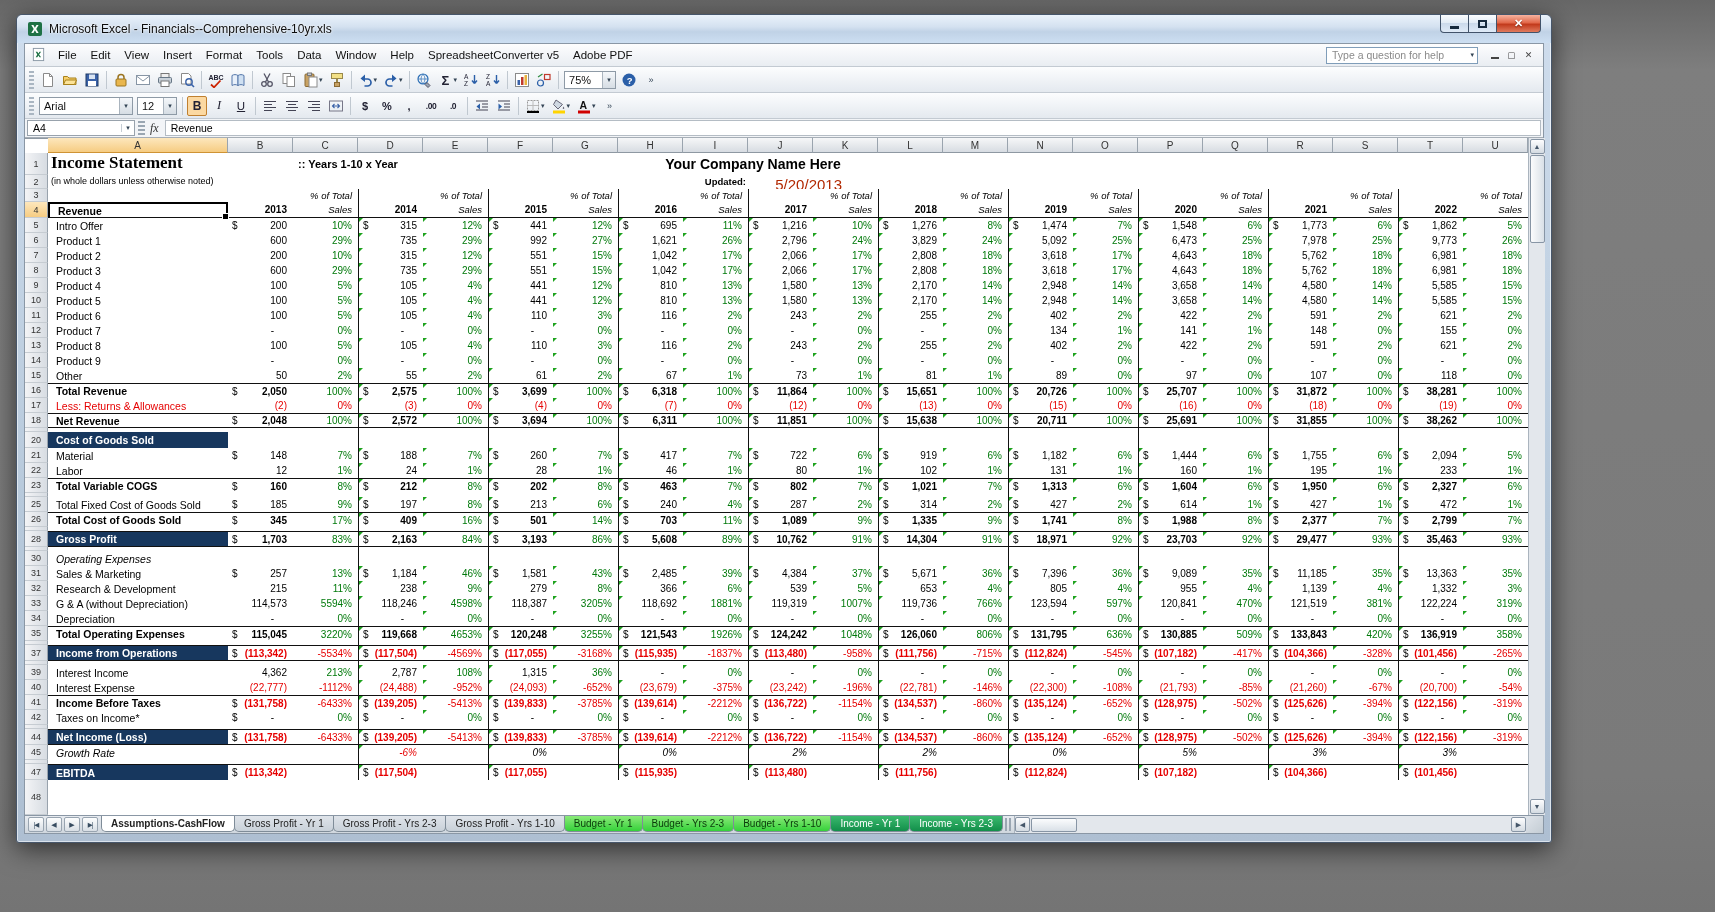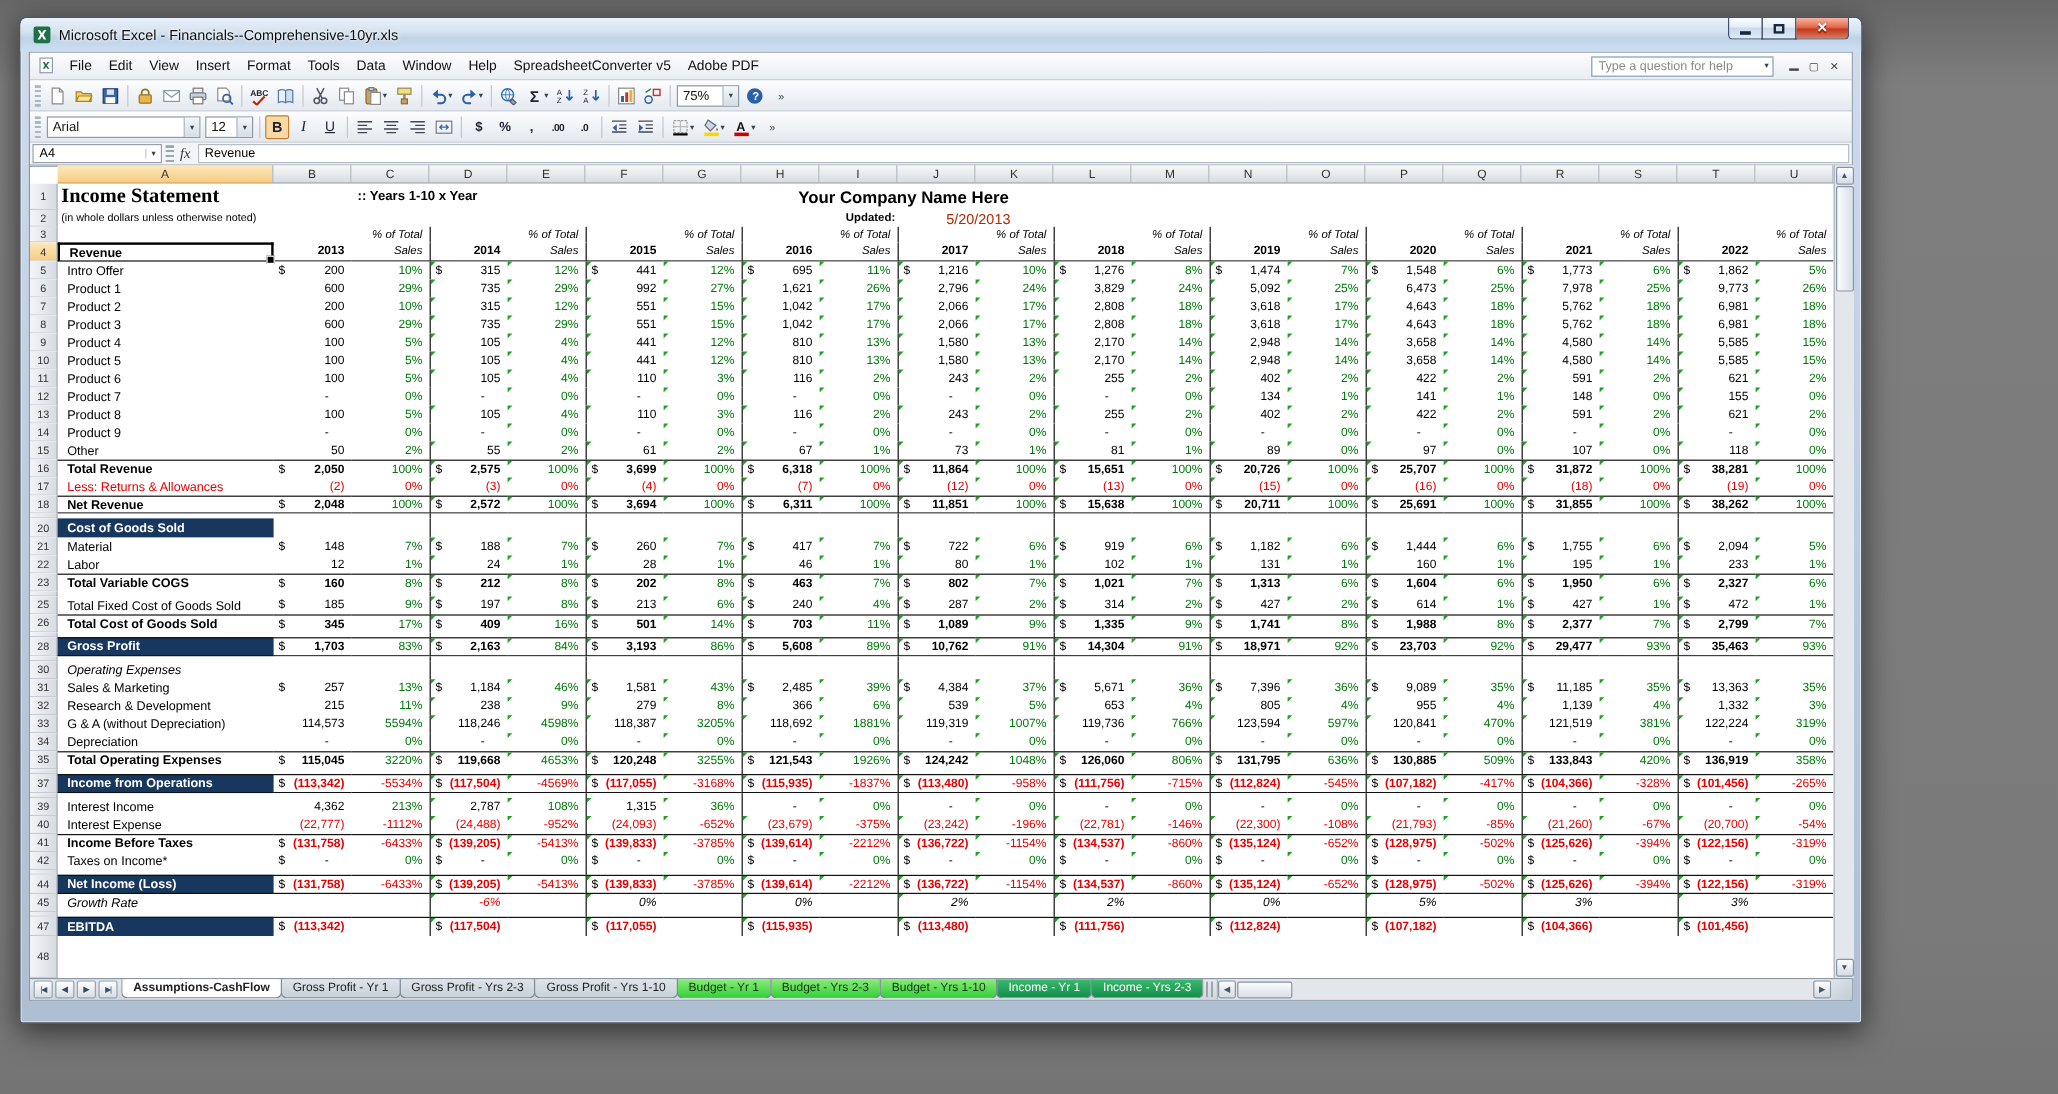--- a/index.html
+++ b/index.html
@@ -2,21 +2,21 @@
 <html><head>
 <meta charset="utf-8">
 <style>
   * { box-sizing: border-box; margin: 0; padding: 0; }
   body { font-family: "Liberation Sans", sans-serif; }
   .backdrop { position: relative; width: 1715px; height: 912px; overflow: hidden;
     background: linear-gradient(180deg,#676767,#7e7e7e 70px,#7a7a7a 85%,#747474); }
   .window { position: absolute; left: 16px; top: 14px; width: 1536px;
     background: linear-gradient(180deg,#cfdded,#b7c9db 60%,#aebfd2);
     border: 1px solid #47566a; border-radius: 6px 6px 3px 3px;
-    padding: 0 7px 18px 7px;
+    padding: 0 7px 8px 7px;
     box-shadow: 0 6px 26px rgba(0,0,0,.6), inset 0 0 0 1px rgba(255,255,255,.55); }
   
   .titlebar { height: 28px; margin: 0 -7px; padding: 0 10px; display: flex; align-items: center;
     position: relative; border-radius: 6px 6px 0 0;
     background: linear-gradient(180deg,#eaf2fb,#d4e1f0 42%,#c0d2e6 60%,#cddff2); }
   .app-ico { width: 16px; height: 16px; margin-right: 6px; display: inline-flex; }
   .wtitle { font-size: 12px; color: #0c0c0c; text-shadow: 0 0 4px #fff, 0 0 2px #fff; }
   .capbtns { position: absolute; right: 10px; top: 0; display: flex; }
   .cap { width: 29px; height: 18px; margin-left: -1px; border: 1px solid #42536a; border-top: none;
     background: linear-gradient(180deg,#fbfdfe,#e3ecf6 45%,#ccdaeb 50%,#dfeaf7);
@@ -57,21 +57,21 @@
   .lb-italic { font-style: italic; font-family: "Liberation Serif", serif; font-size: 12.5px; }
   .lb-underline { text-decoration: underline; font-size: 11.5px; }
   .lb-currency-style, .lb-percent-style, .lb-comma-style { font-weight: bold; font-size: 11px; }
   .lb-increase-decimal, .lb-decrease-decimal { font-size: 8.5px; font-weight: bold; letter-spacing: -.5px; }
   .lb-toolbar-options { font-size: 9px; color: #345; }
   .combo { height: 18px; background: #fff; border: 1px solid #8e9aa6; display: flex; align-items: center;
     margin: 0 2px; }
   .combo .cval { flex: 1; font-size: 11px; padding: 0 4px; color: #111; white-space: nowrap; overflow: hidden; }
   .combo .cbtn { width: 13px; height: 100%; display: flex; align-items: center; justify-content: center;
     background: linear-gradient(180deg,#f4f7fa,#d6dde4); border-left: 1px solid #aab4be; }
-  .w-font { width: 128px; gap: 22px; } .w-size { width: 40px; } .w-zoom { width: 52px; }
+  .w-font { width: 94px; gap: 22px; } .w-size { width: 40px; } .w-zoom { width: 52px; }
   
   .fbar { height: 19px; display: flex; align-items: center; background: #f2f4f7;
     border-bottom: 1px solid #a6aeb6; padding: 0 2px; }
   .namebox { width: 108px; height: 16px; background: #fff; border: 1px solid #98a2ac; display: flex;
     align-items: center; }
   .namebox .nbval { flex: 1; font-size: 10.5px; padding-left: 5px; }
   .namebox .nbdd { width: 13px; text-align: center; font-size: 7px; color: #345;
     border-left: 1px solid #c6cdd4; }
   .fsep { width: 7px; height: 14px; margin: 0 3px;
     background: repeating-linear-gradient(180deg,#9aa6b2 0 2px,transparent 2px 4px); }
@@ -129,21 +129,21 @@
   .selcell::after { content: ""; position: absolute; right: -3px; bottom: -3px; width: 5px; height: 5px;
     background: #000; border: 1px solid #fff; }
   .is-title { position: absolute; left: 3px; top: 0; font-family: "Liberation Serif", serif;
     font-weight: bold; font-size: 17px; color: #000; }
   .yrs-note { position: absolute; left: 250px; top: 5px; font-weight: bold; font-size: 11px; }
   .company { position: absolute; left: 455px; width: 500px; top: 3px; text-align: center;
     font-weight: bold; font-size: 14px; }
   .subtitle { position: absolute; left: 3px; top: 1px; font-size: 9px; }
   .upd-l { position: absolute; left: 598px; width: 100px; text-align: right; top: 1px; font-size: 9.5px;
     font-weight: bold; }
-  .upd-d { position: absolute; left: 712px; width: 82px; text-align: right; top: 1px; font-size: 12px;
+  .upd-d { position: absolute; left: 712px; width: 82px; text-align: right; top: 1px; font-size: 15px;
     color: #b22800; }
   .vscroll { position: absolute; right: 0; top: 0; bottom: 0; width: 17px; background: #e3e7ec;
     border-left: 1px solid #aab4be; display: flex; flex-direction: column; align-items: center; }
   .sbtn { width: 15px; height: 15px; flex: none; display: flex; align-items: center; justify-content: center;
     font-size: 7px; color: #46576a; border: 1px solid #8795a5; border-radius: 2px;
     background: linear-gradient(180deg,#fdfdfe,#d4dbe2); margin: 1px 0; }
   .vthumb { width: 15px; height: 88px; flex: none; border: 1px solid #8795a5; border-radius: 2px;
     background: linear-gradient(90deg,#fbfcfd,#d9e0e7); }
   .vtrack { flex: 1; }
   

